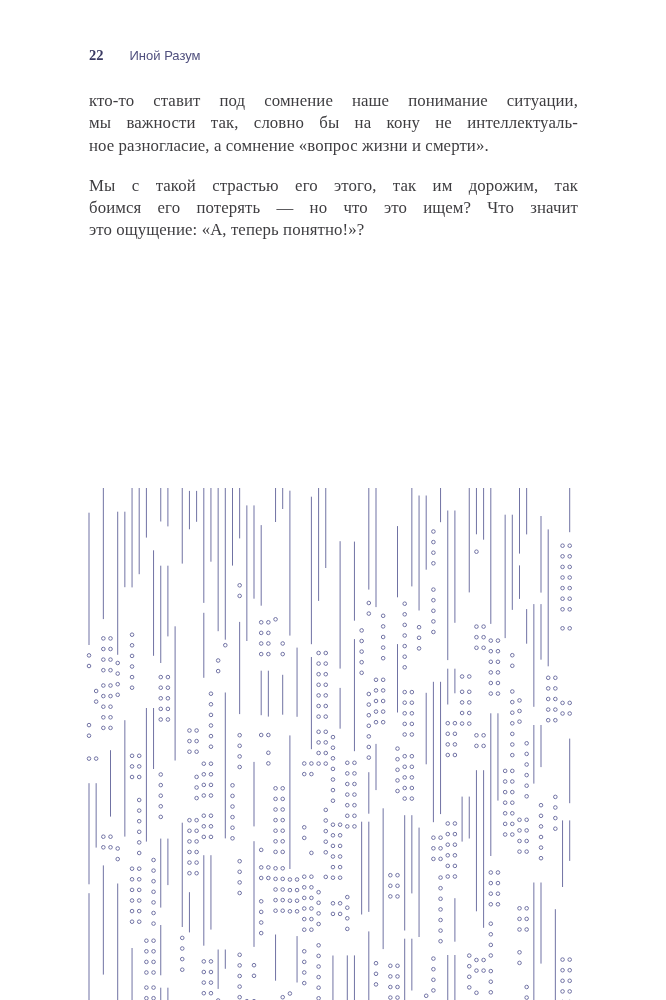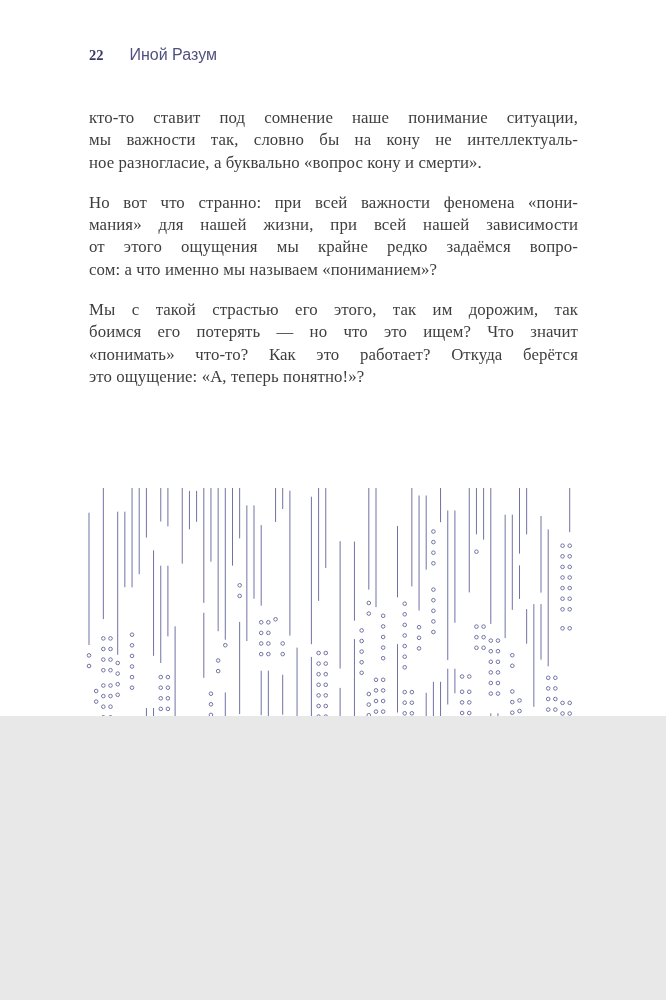--- a/index.html
+++ b/index.html
@@ -1,46 +1,46 @@
 <!DOCTYPE html>
 <html><head>
 <meta charset="utf-8">
 <style>
   * { margin:0; padding:0; box-sizing:border-box; }
   html,body { background:#e8e8e8; }
   .page {
     position:relative;
-    width:666px; height:716px;
+    width:666px; height:1000px;
     background:#ffffff;
     overflow:hidden;
     margin:0 auto;
     font-family:"Liberation Serif", serif;
   }
   .running-header {
     position:absolute; top:47px; left:89px; right:88px;
     display:flex; align-items:baseline;
   }
   .page-number {
     font-family:"Liberation Serif", serif;
     font-weight:bold;
     font-size:14.5px; line-height:16px;
     color:#3a3a63;
   }
   .book-title {
     font-family:"Liberation Sans", sans-serif;
-    font-size:16px; line-height:16px;
+    font-size:13px; line-height:16px;
     color:#50507e;
     margin-left:26px;
   }
   .text-block {
     position:absolute; top:90px; left:89px; width:489px;
     color:#3e3d40;
   }
   .para { margin-top:18px; }
-  .para:first-child { margin-top:17px; }
+  .para:first-child { margin-top:0; }
   .line {
     font-size:16.8px;
     line-height:22.3px;
     text-align:justify;
     text-align-last:justify;
     letter-spacing:0.1px;
   }
   .line.last {
     text-align-last:left;
   }
@@ -831,31 +831,24 @@
   <div class="running-header">
     <span class="page-number">22</span>
     <span class="book-title">Иной Разум</span>
   </div>
 
   <div class="text-block">
 
     <div class="para">
       <div class="line">кто-то ставит под сомнение наше понимание ситуации,</div>
       <div class="line">мы важности так, словно бы на кону не интеллектуаль-</div>
-      <div class="line last">ное разногласие, а буквально «вопрос кону и смерти».</div>
+      <div class="line last">ное разногласие, а сомнение «вопрос жизни и смерти».</div>
     </div>
 
-    <div class="para">
-      <div class="line">Но вот что странно: при всей важности феномена «пони-</div>
-      <div class="line">мания» для нашей жизни, при всей нашей зависимости</div>
-      <div class="line">от этого ощущения мы крайне редко задаёмся вопро-</div>
-      <div class="line last">сом: а что именно мы называем «пониманием»?</div>
-    </div>
 
     <div class="para">
       <div class="line">Мы с такой страстью его этого, так им дорожим, так</div>
       <div class="line">боимся его потерять — но что это ищем? Что значит</div>
-      <div class="line">«понимать» что-то? Как это работает? Откуда берётся</div>
       <div class="line last">это ощущение: «А, теперь понятно!»?</div>
     </div>
 
   </div>
 </div>
 
 </body></html>

